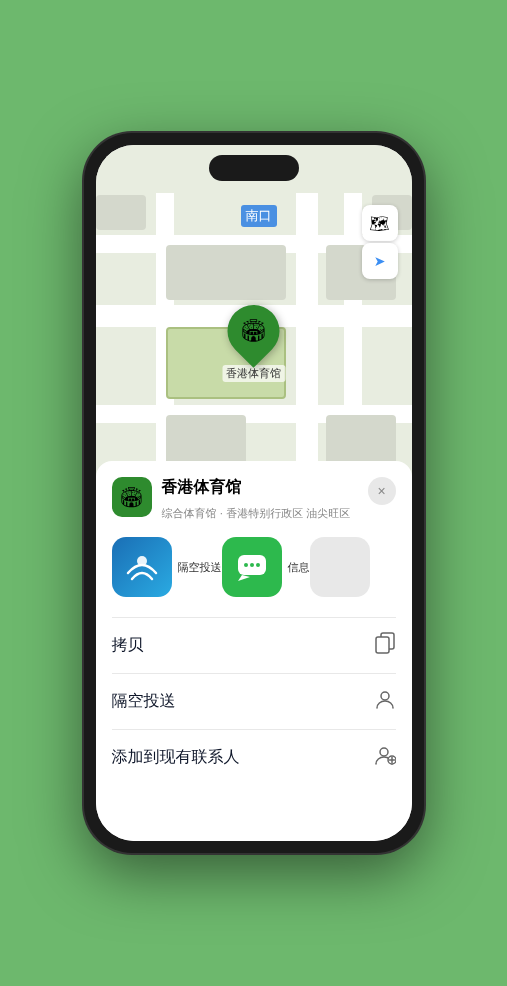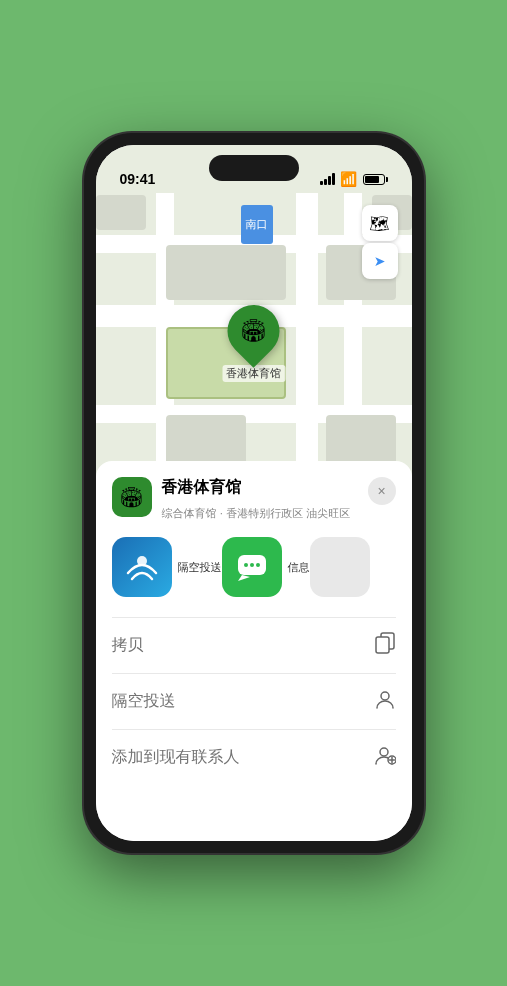--- a/index.html
+++ b/index.html
@@ -109,22 +109,22 @@
       border-radius: 4px;
     }
 
     
     .map-label {
       position: absolute;
       top: 60px;
       left: 145px;
       background: #4a90e2;
       color: white;
-      font-size: 11px;
-      padding: 12px 5px;
+      font-size: 13px;
+      padding: 2px 5px;
       border-radius: 3px;
     }
 
     
     .map-controls {
       position: absolute;
       top: 60px;
       right: 14px;
       display: flex;
       flex-direction: column;
@@ -295,21 +295,21 @@
       padding: 14px 0;
       border-top: 0.5px solid #e8e8e8;
     }
 
     .action-row:first-child {
       border-top: none;
     }
 
     .action-label {
       font-size: 16px;
-      color: #737373;
+      color: #0f172a;
     }
 
     .action-icon {
       font-size: 20px;
       color: #666;
     }
 
     
     .notes-lines {
       display: flex;
@@ -393,38 +393,20 @@
       border-top: 0.5px solid #e8e8e8;
     }
   </style>
 </head>
 <body>
 
 <div class="phone-frame">
   <div class="phone-screen">
     <div class="dynamic-island"></div>
 
-    <div class="status-bar">
-      <div class="status-time">09:41</div>
-      <div class="status-icons">
-        <div class="signal-bars">
-          <div class="signal-bar" style="height:4px"></div>
-          <div class="signal-bar" style="height:6px"></div>
-          <div class="signal-bar" style="height:9px"></div>
-          <div class="signal-bar" style="height:12px"></div>
-        </div>
-        <span class="wifi-icon">📶</span>
-        <div class="battery">
-          <div class="battery-body">
-            <div class="battery-fill"></div>
-          </div>
-          <div class="battery-tip"></div>
-        </div>
-      </div>
-    </div>
 
     <div class="map-area">
 
       <div class="map-road-h" style="top:90px;left:0;right:0;"></div>
       <div class="map-road-h" style="top:160px;left:0;right:0;height:22px;"></div>
       <div class="map-road-h" style="top:260px;left:0;right:0;"></div>
       <div class="map-road-v" style="top:48px;left:60px;bottom:0;"></div>
       <div class="map-road-v" style="top:48px;left:200px;bottom:0;width:22px;"></div>
       <div class="map-road-v" style="top:48px;right:50px;bottom:0;"></div>
 

